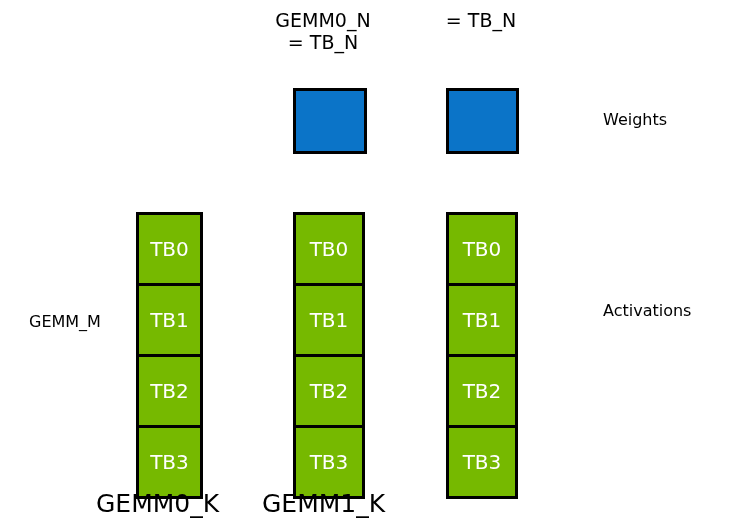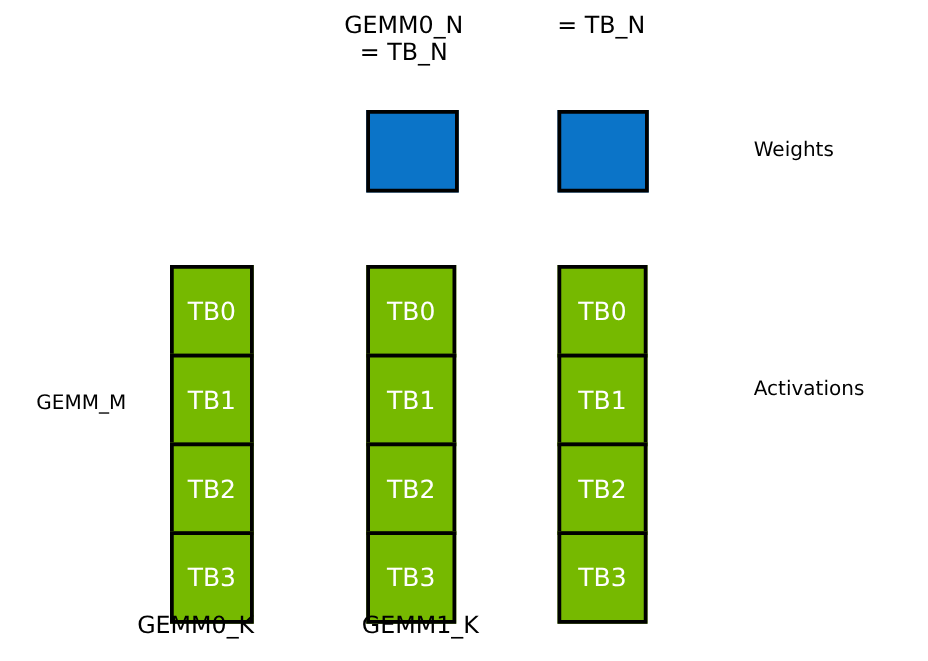--- a/index.html
+++ b/index.html
@@ -69,21 +69,21 @@
 
   .weights-label     { left: 603px; top: 109px; }
   .activations-label { left: 603px; top: 300px; }
   .gemm-m-label      { left: 29px;  top: 311px; }
 
   .bottom-label {
     position: absolute;
     top: 489px;
     width: 121px;
     text-align: center;
-    font-size: 19px;
+    font-size: 25px;
     white-space: nowrap;
   }
   .bl0 { left: 96px; }
   .bl1 { left: 262px; text-align: right; }
 </style>
 </head>
 <body>
 
 <div class="canvas">
 

